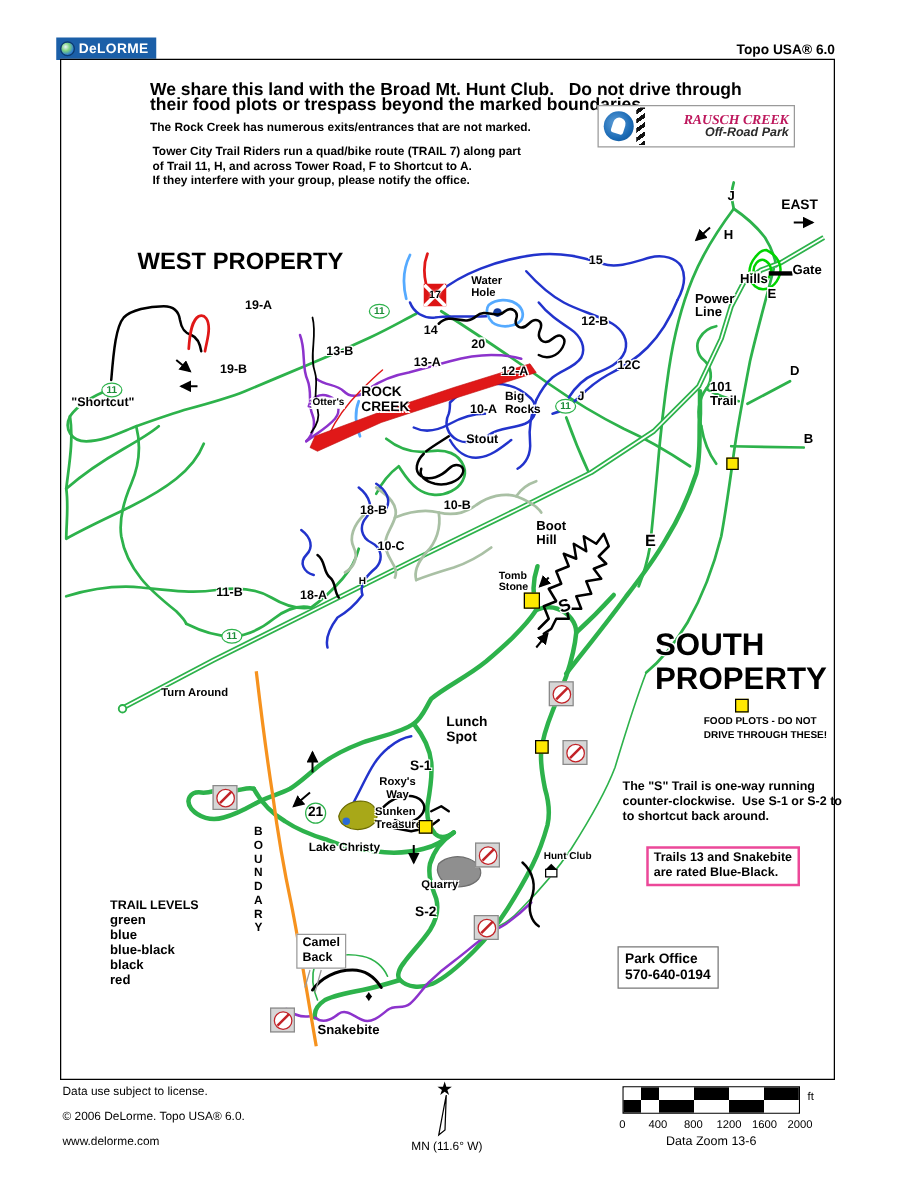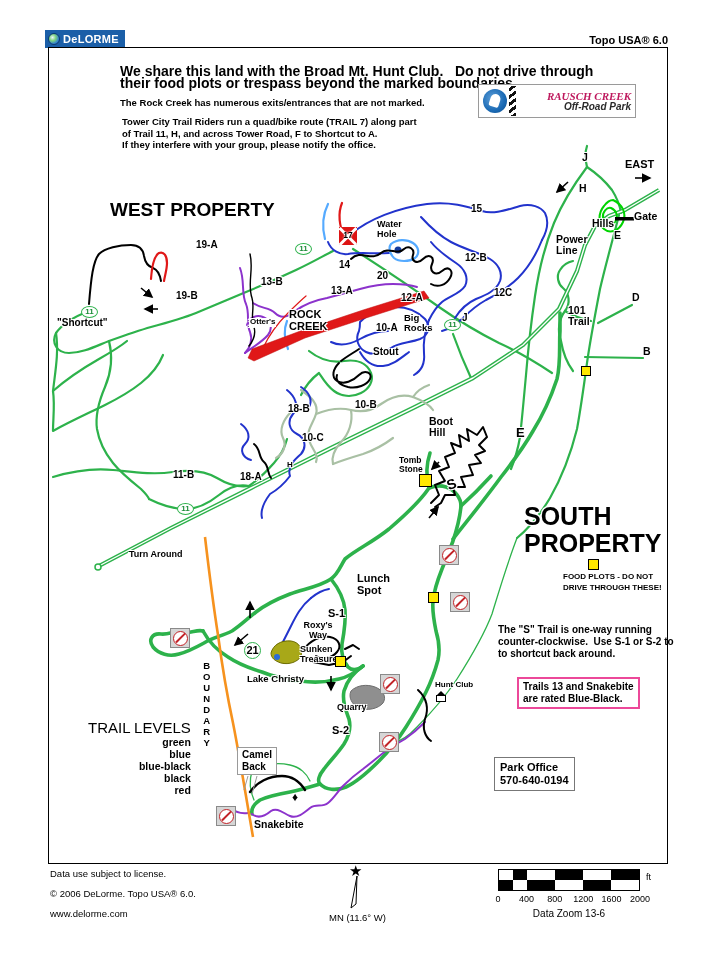--- a/index.html
+++ b/index.html
@@ -48,22 +48,22 @@
 
   #food-plots-note{left:563px;top:571px;font-size:8px;font-weight:bold;white-space:pre;line-height:11px;}
   #s-trail-note{left:498px;top:624px;font-size:10px;font-weight:bold;white-space:pre;line-height:12px;}
   #snakebite-note{left:517px;top:677px;font-size:10px;font-weight:bold;white-space:pre;
     border:2px solid #ec4899;padding:2px 4px;background:#fff;line-height:12px;}
   #park-office-box{left:494px;top:757px;font-size:11px;font-weight:bold;white-space:pre;
     border:1px solid #777;padding:3px 5px;background:#fff;line-height:13px;}
   #camel-back-box{left:237px;top:747px;font-size:10px;font-weight:bold;white-space:pre;
     border:1px solid #9a9a9a;padding:1px 4px;background:#fff;line-height:12px;}
   #trail-levels{left:88px;top:719px;}
-  #trail-levels-title{font-size:15px;font-weight:normal;}
-  .level-item{font-size:10.5px;font-weight:bold;line-height:12px;text-align:right;}
+  #trail-levels-title{font-size:10px;font-weight:bold;}
+  .level-item{font-size:10.5px;font-weight:bold;line-height:12px;}
 
   
   .oval11{position:absolute;width:17px;height:12px;border:1.6px solid #2db24b;border-radius:50%;
     background:#fff;color:#1c8c38;font-size:8px;font-weight:bold;text-align:center;
     line-height:9px;box-sizing:border-box;}
   .c21{position:absolute;width:17px;height:17px;border:1.6px solid #2db24b;border-radius:50%;
     background:#fff;color:#000;font-size:11px;font-weight:bold;text-align:center;
     line-height:14px;box-sizing:border-box;}
   .hz17{position:absolute;width:18px;height:18px;background:#dd1414;overflow:hidden;}
   .hz17::before,.hz17::after{content:"";position:absolute;left:-3px;right:-3px;top:8px;height:3px;background:#fff;}

